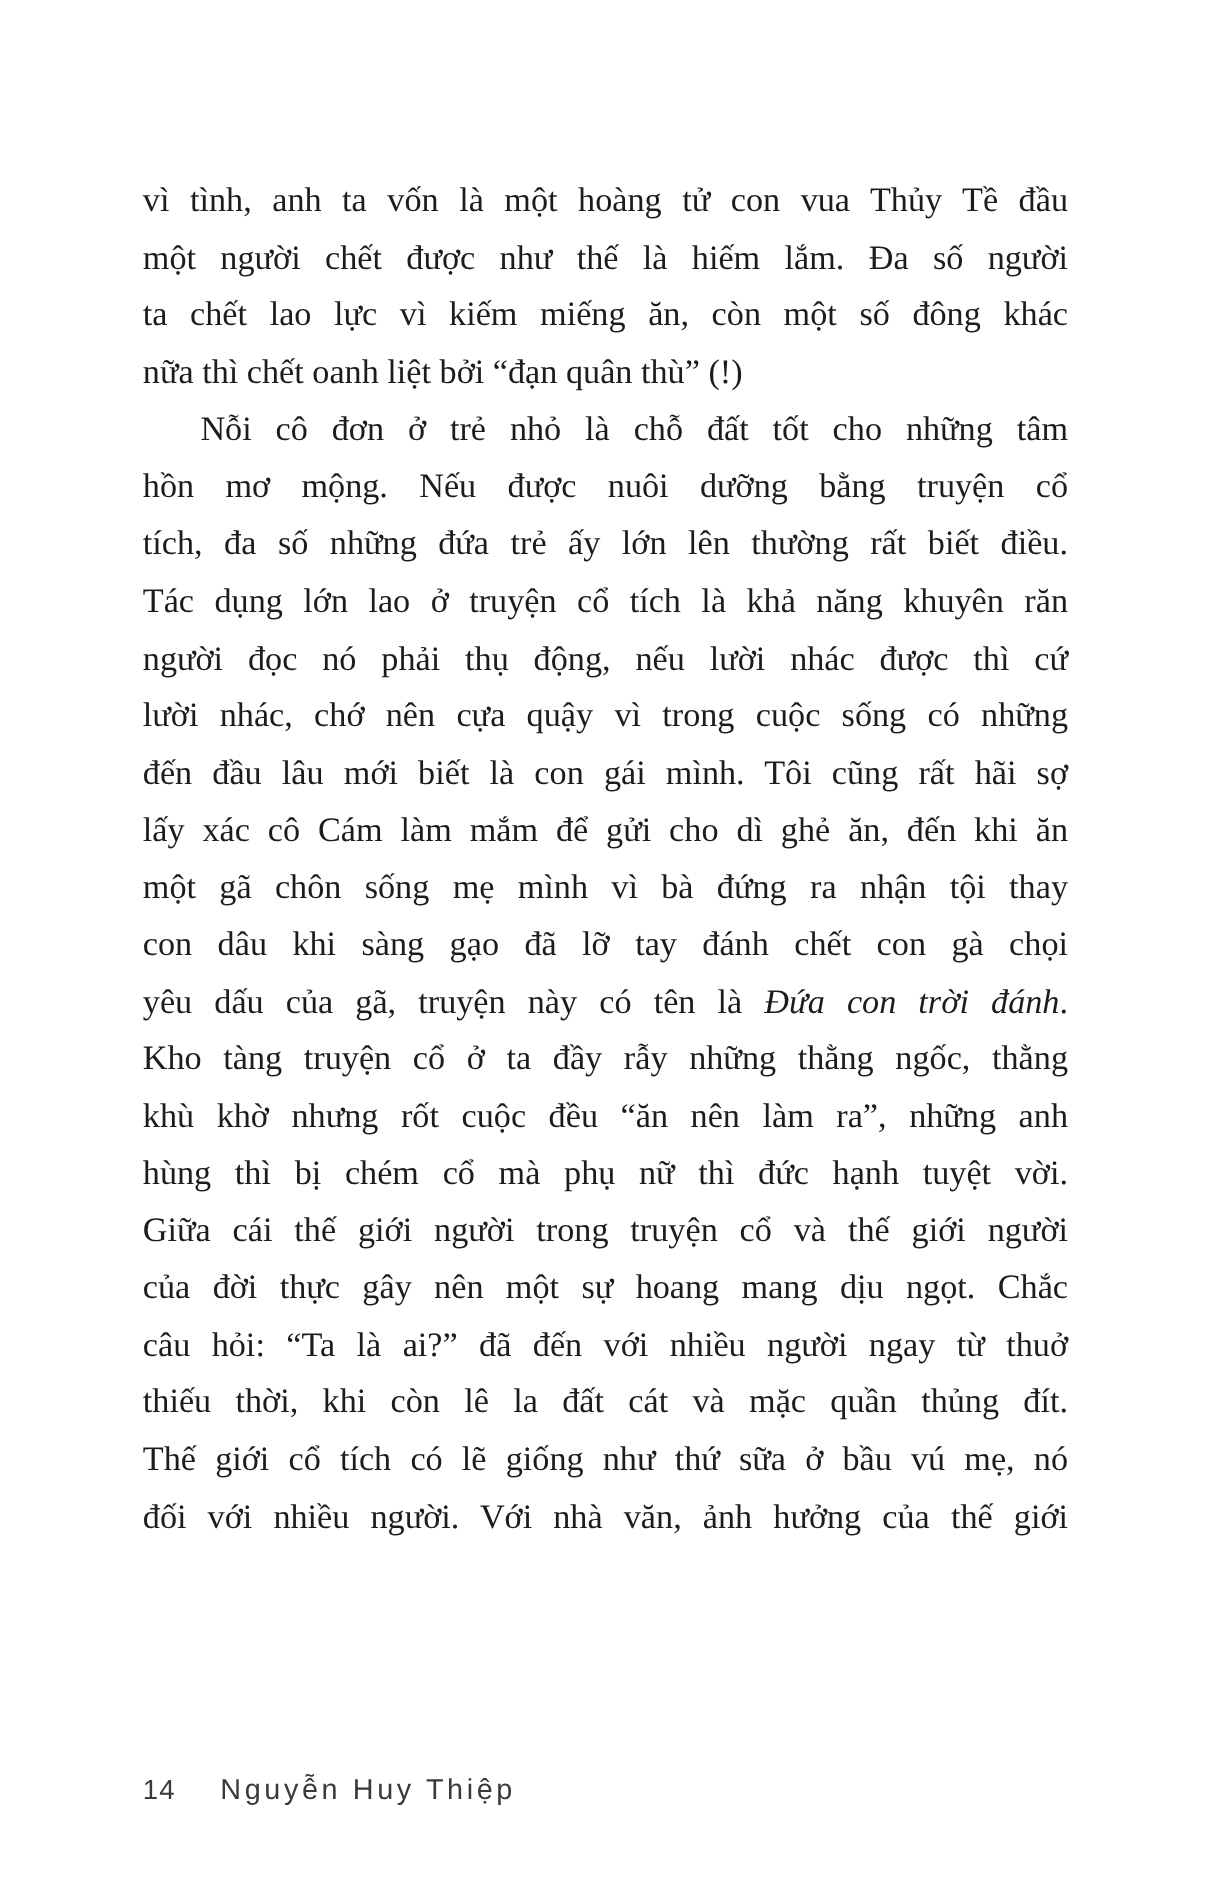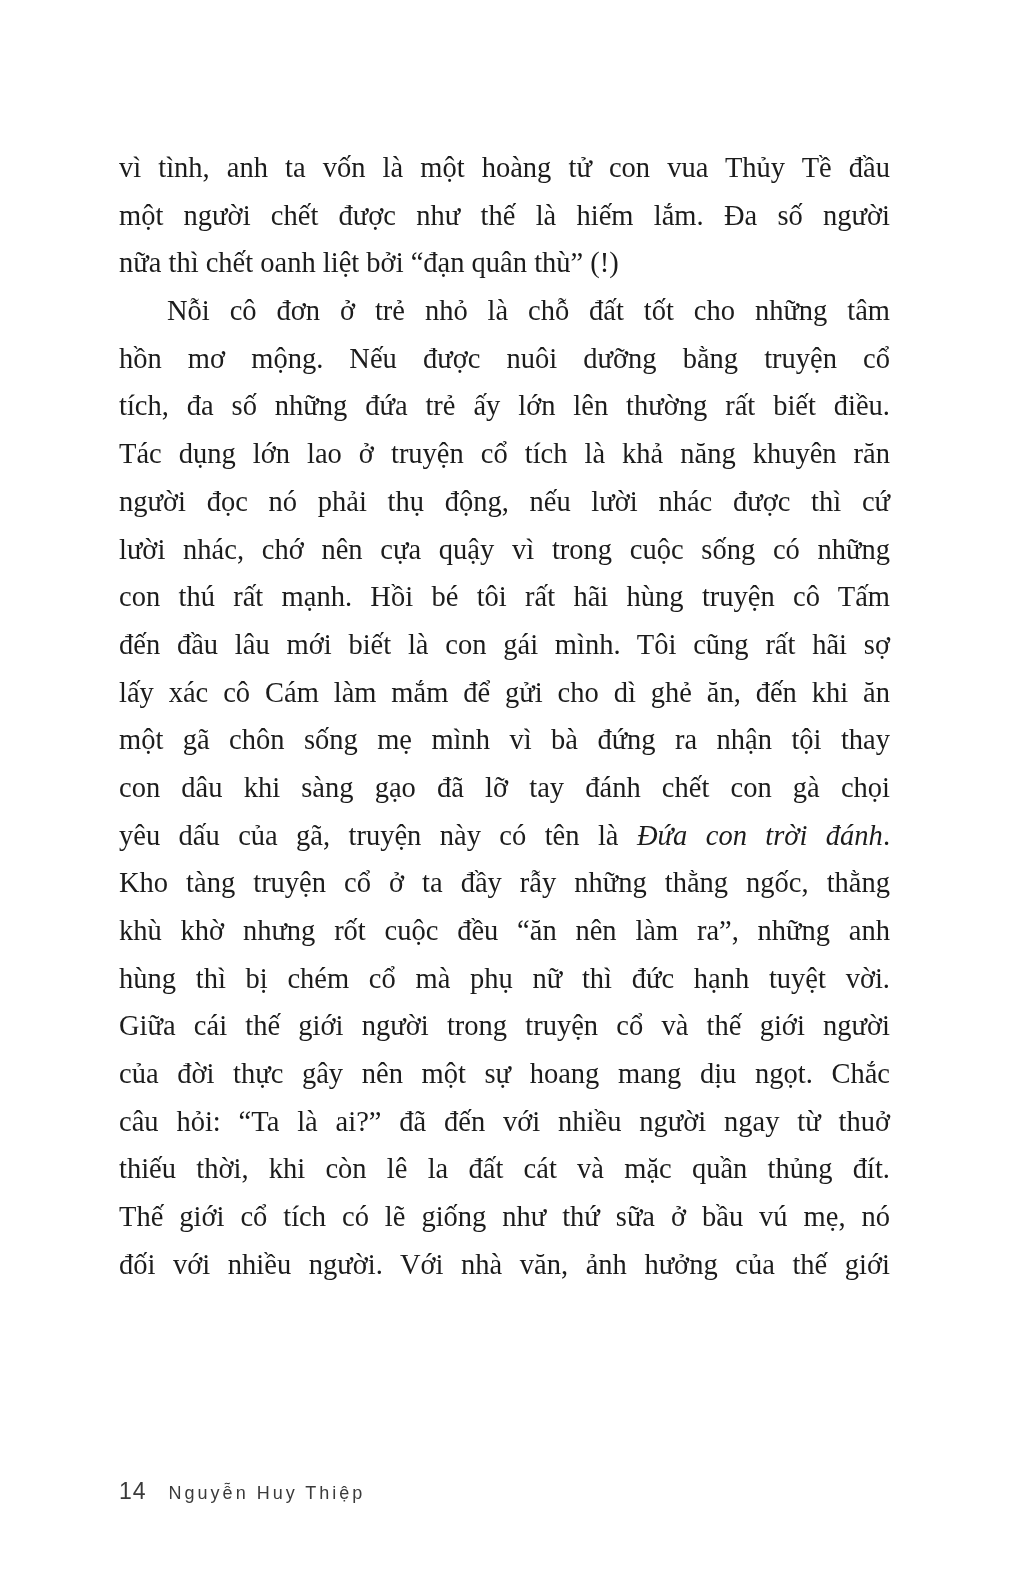--- a/index.html
+++ b/index.html
@@ -47,51 +47,51 @@
   }
   .line em{
     font-style:italic;
   }
   .footer{
     position:absolute;
     left:119px;
     top:1450px;
     display:flex;
     align-items:baseline;
-    gap:22px;
+    gap:37px;
     font-family:"Liberation Sans","DejaVu Sans",sans-serif;
     color:var(--footer-ink);
   }
   .footer .pagenum{
     font-size:23px;
     letter-spacing:1px;
   }
   .footer .author{
-    font-size:18px;
+    font-size:24px;
     letter-spacing:3px;
   }
 </style>
 </head>
 <body>
 
 <main class="page">
   <section class="body-text">
       <div class="paragraph">
         <div class="line"><span>vì tình, anh ta vốn là một hoàng tử con vua Thủy Tề đầu</span></div>
         <div class="line"><span>một người chết được như thế là hiếm lắm. Đa số người</span></div>
+        <div class="line"><span>ta chết lao lực vì kiếm miếng ăn, còn một số đông khác</span></div>
         <div class="line para-end"><span>nữa thì chết oanh liệt bởi “đạn quân thù” (!)</span></div>
       </div>
       <div class="paragraph">
         <div class="line indent"><span>Nỗi cô đơn ở trẻ nhỏ là chỗ đất tốt cho những tâm</span></div>
         <div class="line"><span>hồn mơ mộng. Nếu được nuôi dưỡng bằng truyện cổ</span></div>
         <div class="line"><span>tích, đa số những đứa trẻ ấy lớn lên thường rất biết điều.</span></div>
         <div class="line"><span>Tác dụng lớn lao ở truyện cổ tích là khả năng khuyên răn</span></div>
         <div class="line"><span>người đọc nó phải thụ động, nếu lười nhác được thì cứ</span></div>
         <div class="line"><span>lười nhác, chớ nên cựa quậy vì trong cuộc sống có những</span></div>
-        <div class="line"><span>con thú rất mạnh. Hồi bé tôi rất hãi hùng truyện cô Tấm</span></div>
         <div class="line"><span>đến đầu lâu mới biết là con gái mình. Tôi cũng rất hãi sợ</span></div>
         <div class="line"><span>lấy xác cô Cám làm mắm để gửi cho dì ghẻ ăn, đến khi ăn</span></div>
         <div class="line"><span>một gã chôn sống mẹ mình vì bà đứng ra nhận tội thay</span></div>
         <div class="line"><span>con dâu khi sàng gạo đã lỡ tay đánh chết con gà chọi</span></div>
         <div class="line"><span>yêu dấu của gã, truyện này có tên là </span><em>Đứa con trời đánh</em><span>.</span></div>
         <div class="line"><span>Kho tàng truyện cổ ở ta đầy rẫy những thằng ngốc, thằng</span></div>
         <div class="line"><span>khù khờ nhưng rốt cuộc đều “ăn nên làm ra”, những anh</span></div>
         <div class="line"><span>hùng thì bị chém cổ mà phụ nữ thì đức hạnh tuyệt vời.</span></div>
         <div class="line"><span>Giữa cái thế giới người trong truyện cổ và thế giới người</span></div>
         <div class="line"><span>của đời thực gây nên một sự hoang mang dịu ngọt. Chắc</span></div>

